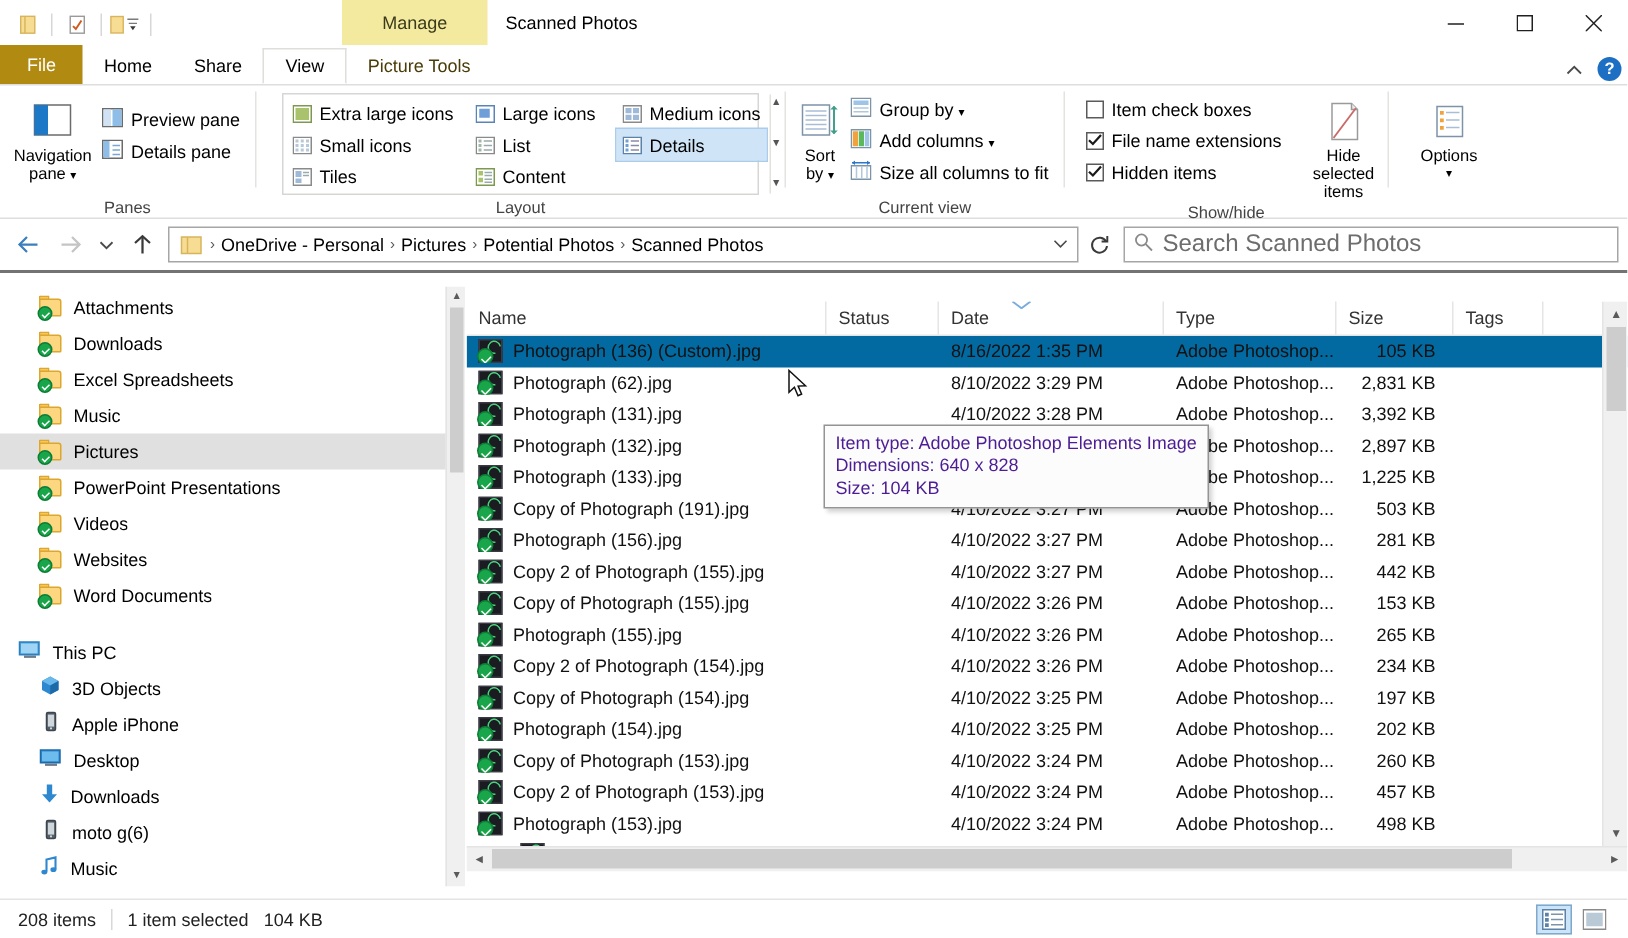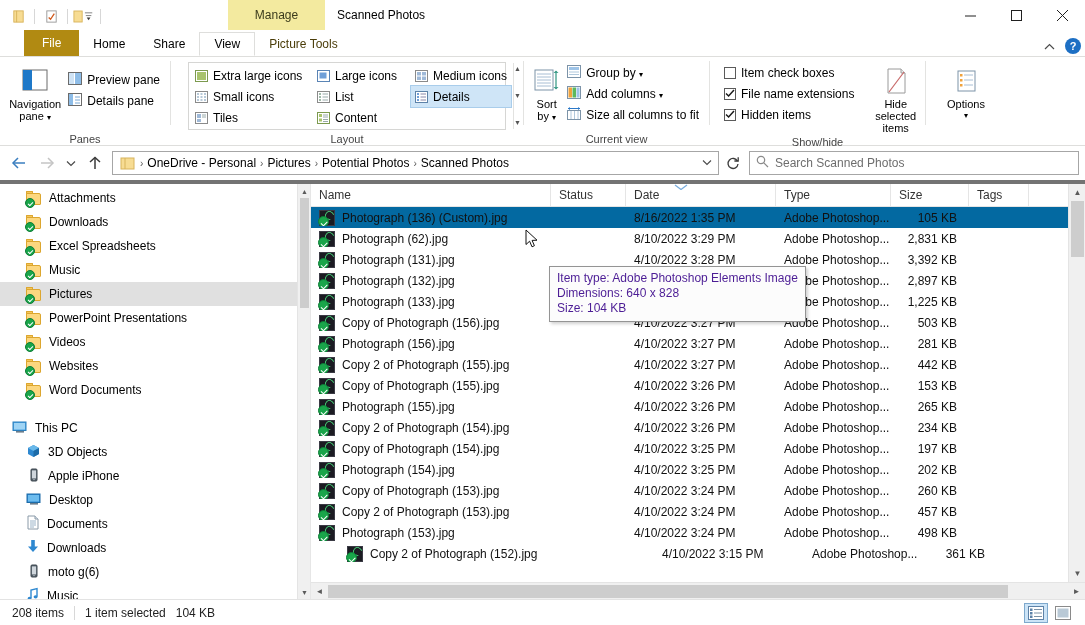--- a/index.html
+++ b/index.html
@@ -30,21 +30,21 @@
   .win-title { position: absolute; left: 337px; top: 0; height: 30px; display: flex; align-items: center; font-size: 12px; color: #000; }
   .wincontrols { position: absolute; right: 0; top: 0; height: 31px; display: flex; }
   .wc { width: 46px; height: 31px; display: flex; align-items: center; justify-content: center; }
 
   
   .tabstrip { height: 24px; display: flex; align-items: flex-end; position: relative; background: #fff; flex: 0 0 24px; }
   .tab {
     height: 24px; padding: 0 14px; display: flex; align-items: center;
     font-size: 12px; color: #000; position: relative;
   }
-  .tab.file { background: #b18a12; color: #fff; padding: 13px 18px; margin-left: 24px; }
+  .tab.file { background: #b18a12; color: #fff; padding: 13px 18px; }
   .tab.active { background: #fff; border: 1px solid #dededc; border-bottom: 1px solid #fff; z-index: 3; }
   .tab.ctx { color: #4a3c08; }
   .ribbon-right { position: absolute; right: 4px; bottom: 2px; display: flex; align-items: center; gap: 8px; }
   .collapse-chevron { width: 16px; height: 16px; display: flex; align-items: center; justify-content: center; color: #4b4b4b; }
   .help-icon {
     width: 16px; height: 16px; border-radius: 50%; background: #1d6fc4; color: #fff;
     font-size: 11px; font-weight: bold; display: flex; align-items: center; justify-content: center;
   }
 
   
@@ -92,24 +92,24 @@
     padding: 0 2px 0 4px; margin-left: 2px;
   }
   .crumb { font-size: 12px; padding: 0 3px; height: 20px; display: flex; align-items: center; }
   .crumb-sep { color: #5a5a5a; font-size: 10px; padding: 0 1px; }
   .crumb-drop { margin-left: auto; width: 18px; text-align: center; font-size: 9px; color: #3a3a3a; }
   .refresh { width: 24px; height: 24px; display: flex; align-items: center; justify-content: center; font-size: 13px; color: #3a3a3a; }
   .searchbox {
     width: 330px; height: 24px; border: 1px solid #a6a6a6; background: #fff; display: flex; align-items: center;
     gap: 6px; padding: 0 6px; margin-left: 2px;
   }
-  .searchbox .ph { color: #6d6d6d; font-size: 12px; }
-
-  
-  .body { flex: 1; display: flex; min-height: 0; border-top: 4px solid #737373; }
+  .searchbox .ph { color: #6d6d6d; font-size: 16px; }
+
+  
+  .body { flex: 1; display: flex; min-height: 0; border-top: 2px solid #737373; align-items: center; }
 
   
   .sidebar { width: 310px; flex: 0 0 310px; position: relative; overflow: hidden; background: #fff; }
   .nav-item { height: 24px; display: flex; align-items: center; gap: 7px; padding-left: 26px; font-size: 12px; white-space: nowrap; }
   .nav-item.indent1 { padding-left: 26px; }
   .nav-item.root { padding-left: 12px; }
   .nav-item.sel { background: #e0e0e0; }
   .nav-label { overflow: hidden; text-overflow: ellipsis; }
   .sb-vert {
     position: absolute; right: 0; top: 0; width: 13px; height: 100%;
@@ -723,35 +723,20 @@
                 <rect x="1" y="2" width="13" height="8.5" fill="#2e88d0" stroke="#1c6ba8"></rect>
                 <rect x="2" y="3" width="11" height="6.5" fill="#6dbcee"></rect>
                 <rect x="4" y="11" width="8" height="1.6" fill="#6b7d8c"></rect>
               </svg>
           </span>
           <span class="nav-label">Desktop</span>
         </div>
         <div class="nav-item indent1">
           <span>
             <svg width="14" height="15" viewBox="0 0 14 15">
-                <path d="M2 1 H9 L12 4 V14 H2 Z" fill="#fff" stroke="#8a9aa8"></path>
-                <path d="M9 1 V4 H12" fill="#dde6ee" stroke="#8a9aa8"></path>
-                <g stroke="#9ab3c8">
-                  <line x1="4" y1="6" x2="10" y2="6"></line>
-                  <line x1="4" y1="8" x2="10" y2="8"></line>
-                  <line x1="4" y1="10" x2="10" y2="10"></line>
-                  <line x1="4" y1="12" x2="8" y2="12"></line>
-                </g>
-              </svg>
-          </span>
-          <span class="nav-label">Documents</span>
-        </div>
-        <div class="nav-item indent1">
-          <span>
-            <svg width="14" height="15" viewBox="0 0 14 15">
                 <rect x="5.2" y="1" width="3.6" height="7" fill="#2e88d0"></rect>
                 <path d="M2 7.5 L7 13 L12 7.5 Z" fill="#2e88d0"></path>
               </svg>
           </span>
           <span class="nav-label">Downloads</span>
         </div>
         <div class="nav-item indent1">
           <span>
             <svg width="15" height="14" viewBox="0 0 15 14">
                 <rect x="5" y="1" width="6" height="12" rx="1" fill="#55606a" stroke="#3d464e"></rect>
@@ -876,21 +861,21 @@
             <div class="cell right" style="width: 78px;">1,225 KB</div>
             <div class="cell" style="width: 60px;"></div>
           </div>
           <div class="row">
             <div class="cell-name" style="width: 240px;">
               <span class="ficon">
                 <span class="sheet"></span>
                 <span class="swirl"></span>
                 <span class="badge"></span>
               </span>
-              <span>Copy of Photograph (156).jpg</span>
+              <span>Copy of Photograph (191).jpg</span>
             </div>
             <div class="cell" style="width: 75px;"></div>
             <div class="cell" style="width: 150px;">4/10/2022 3:27 PM</div>
             <div class="cell" style="width: 115px;">Adobe Photoshop...</div>
             <div class="cell right" style="width: 78px;">503 KB</div>
             <div class="cell" style="width: 60px;"></div>
           </div>
           <div class="row">
             <div class="cell-name" style="width: 240px;">
               <span class="ficon">

